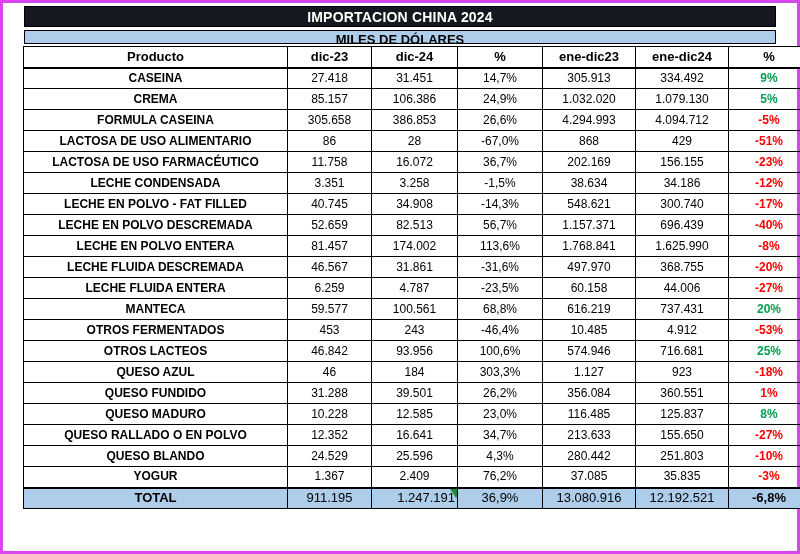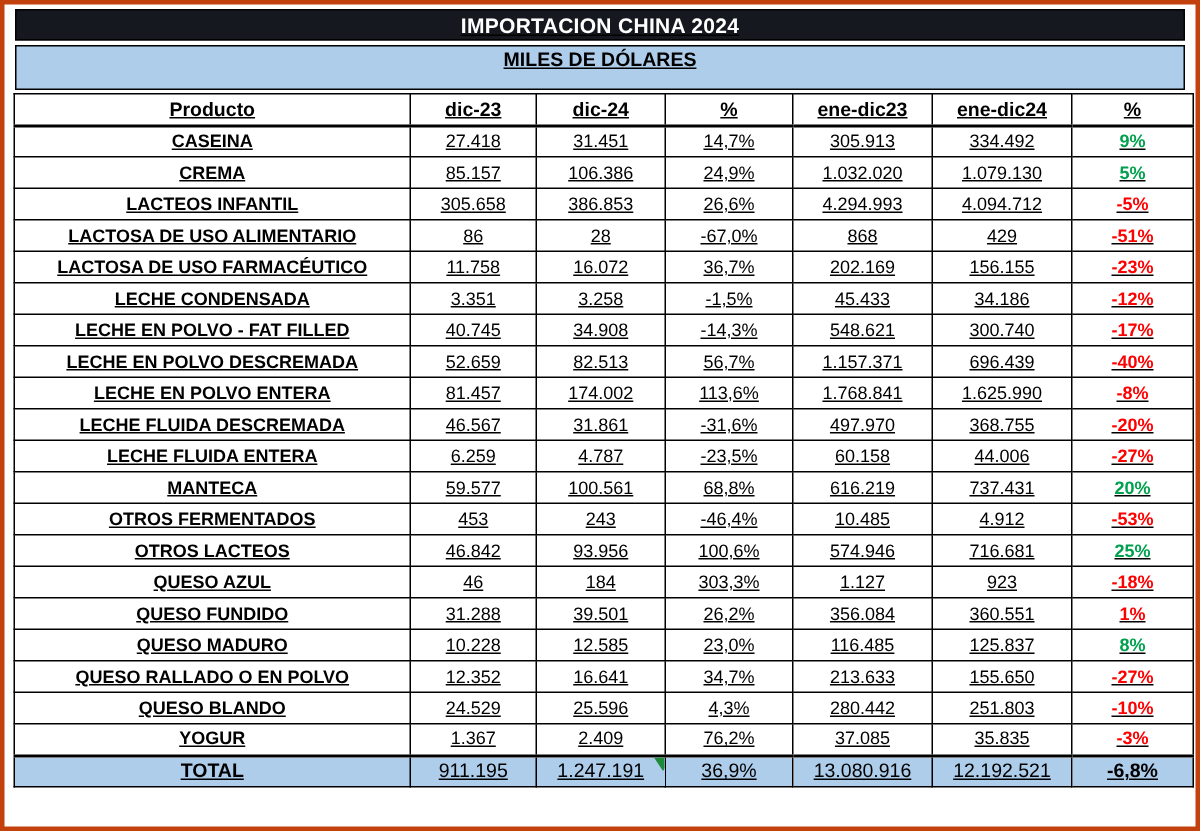--- a/index.html
+++ b/index.html
@@ -5,44 +5,43 @@
   * { box-sizing: border-box; }
   html, body { margin: 0; padding: 0; }
   body {
     width: 800px; height: 554px;
     background: #ffffff;
     font-family: "Liberation Sans", sans-serif;
     position: relative;
   }
   .frame {
     position: absolute; inset: 0;
-    border: 3px solid #c2410c;
-    padding: 2px 6px;
-    text-decoration: underline;
+    border: 3px solid #d946ef;
+    padding: 2px 20px;
   }
   .title-bar {
     background: #15181e;
     color: #ffffff;
     border: 1px solid #000;
     text-align: center;
     font-weight: bold;
     font-size: 14px;
     height: 21px;
     line-height: 20px;
     margin: 1px 1px 3px 1px;
     letter-spacing: 0.2px;
   }
   .subtitle-bar {
     background: #aecdea;
     color: #000;
     border: 1px solid #000;
     text-align: center;
     font-weight: bold;
     font-size: 13px;
-    height: 30px;
+    height: 14px;
     line-height: 17px;
     margin: 0 1px 2px 1px;
   }
   table {
     width: 100%;
     border-collapse: collapse;
     table-layout: fixed;
     border-radius: 13px;
   }
   th, td {
@@ -67,21 +66,21 @@
   td.pct-year { font-weight: bold; }
   td.pct-year.green { color: #00a14e; }
   td.pct-year.red { color: #ff0000; }
   tfoot td {
     background: #aecdea;
     font-weight: bold;
     border-top: 2px solid #000;
     font-size: 13px;
   }
   tfoot td.pct-year { color: #000; margin-left: 16px; }
-  .tri-wrap { position: relative; }
+  .tri-wrap { position: relative; text-align: right; }
   .comment-triangle {
     position: absolute;
     top: 0; right: -5px;
     width: 0; height: 0;
     border-left: 6px solid transparent;
     border-right: 6px solid transparent;
     border-top: 9px solid #1e8a3c;
     z-index: 2;
   }
   col.c-product { width: 264px; }
@@ -133,21 +132,21 @@
         <tr>
     <td class="product">CREMA</td>
     <td class="num">85.157</td>
     <td class="num">106.386</td>
     <td class="pct-month">24,9%</td>
     <td class="num">1.032.020</td>
     <td class="num">1.079.130</td>
     <td class="pct-year green">5%</td>
   </tr>
         <tr>
-    <td class="product">LACTEOS INFANTIL</td>
+    <td class="product">FORMULA CASEINA</td>
     <td class="num">305.658</td>
     <td class="num">386.853</td>
     <td class="pct-month">26,6%</td>
     <td class="num">4.294.993</td>
     <td class="num">4.094.712</td>
     <td class="pct-year red">-5%</td>
   </tr>
         <tr>
     <td class="product">LACTOSA DE USO ALIMENTARIO</td>
     <td class="num">86</td>
@@ -164,21 +163,21 @@
     <td class="pct-month">36,7%</td>
     <td class="num">202.169</td>
     <td class="num">156.155</td>
     <td class="pct-year red">-23%</td>
   </tr>
         <tr>
     <td class="product">LECHE CONDENSADA</td>
     <td class="num">3.351</td>
     <td class="num">3.258</td>
     <td class="pct-month">-1,5%</td>
-    <td class="num">45.433</td>
+    <td class="num">38.634</td>
     <td class="num">34.186</td>
     <td class="pct-year red">-12%</td>
   </tr>
         <tr>
     <td class="product">LECHE EN POLVO - FAT FILLED</td>
     <td class="num">40.745</td>
     <td class="num">34.908</td>
     <td class="pct-month">-14,3%</td>
     <td class="num">548.621</td>
     <td class="num">300.740</td>

